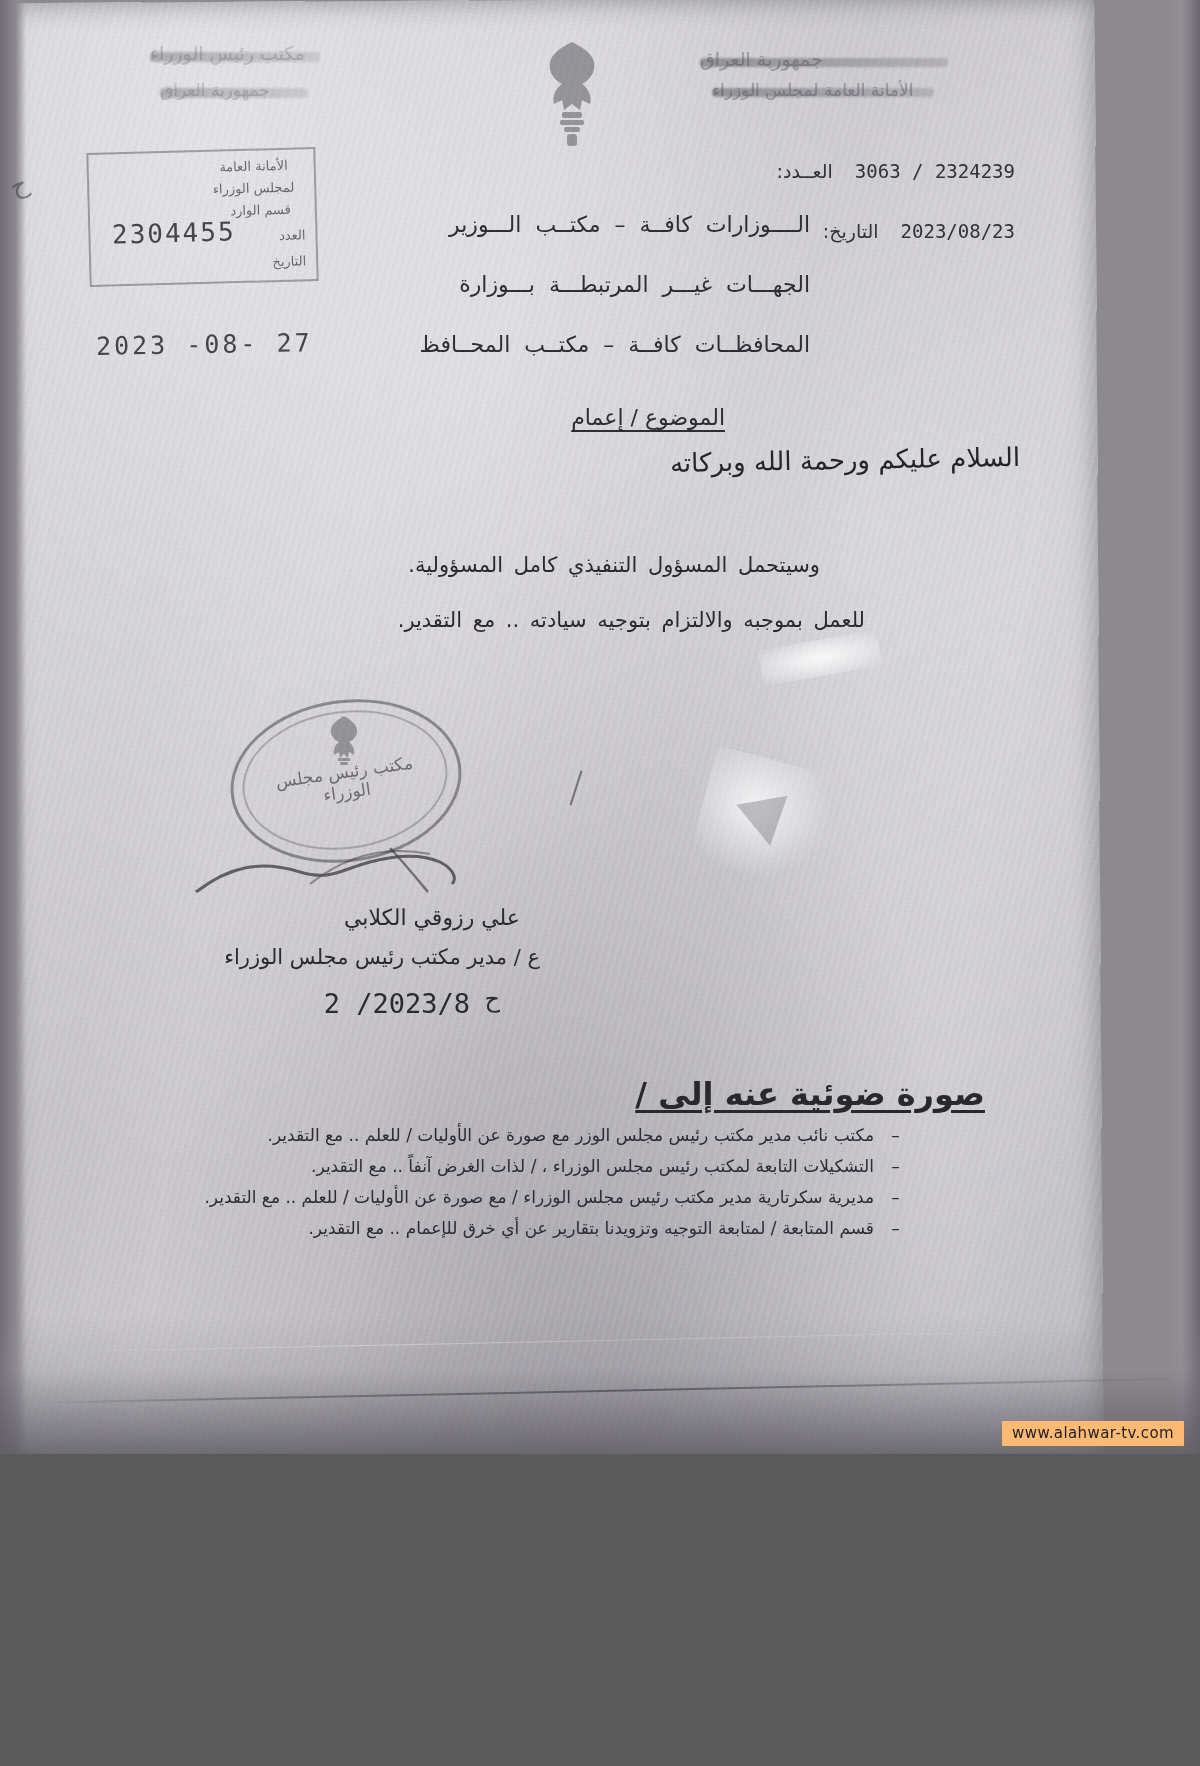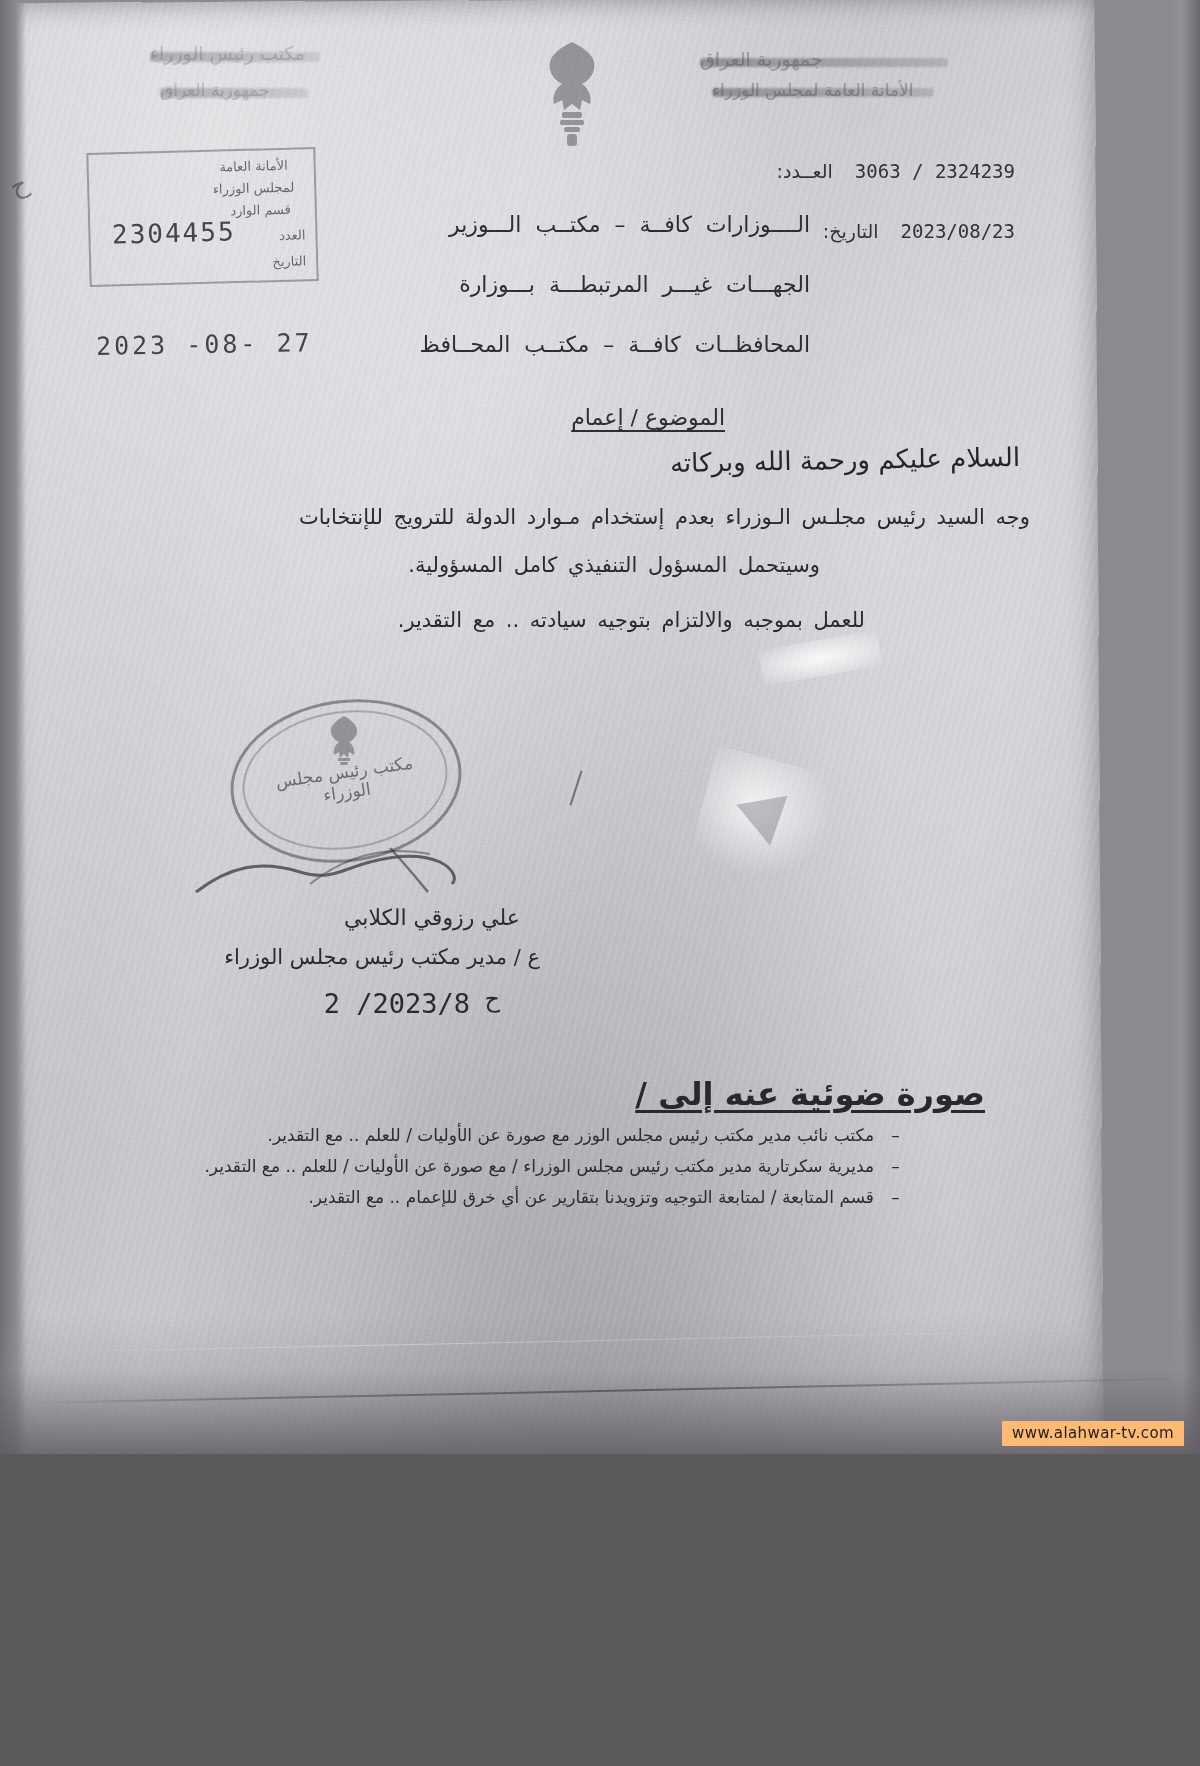--- a/index.html
+++ b/index.html
@@ -406,21 +406,20 @@
   </div>
 
   <div class="addr" style="right:390px; top:212px;">الــــوزارات كافــة – مكتــب الـــوزير</div>
   <div class="addr" style="right:390px; top:272px;">الجهـــات غيـــر المرتبطـــة بـــوزارة</div>
   <div class="addr" style="right:390px; top:332px;">المحافظــات كافــة – مكتــب المحــافظ</div>
 
   <div class="subject" style="right:475px; top:405px;">الموضوع / إعمام</div>
 
   <div class="salam" style="right:180px; top:445px;">السلام عليكم ورحمة الله وبركاته</div>
 
-  <div class="body-line" style="right:170px; top:505px;">وجه السيد رئيس مجلـس الـوزراء بعدم إستخدام مـوارد الدولة للترويج للإنتخابات</div>
   <div class="body-line" style="right:380px; top:553px;">وسيتحمل المسؤول التنفيذي كامل المسؤولية.</div>
   <div class="body-line" style="right:335px; top:608px;">للعمل بموجبه والالتزام بتوجيه سيادته .. مع التقدير.</div>
 
   <div class="glare1"></div>
   <div class="glare2"></div>
   <div class="arrow-mark"></div>
   <div class="pen-mark"></div>
 
   <div class="round-stamp">
     <div class="ring"></div>
@@ -443,20 +442,21 @@
 
   <span class="sig-name" style="right:680px; top:905px;">علي رزوقي الكلابي</span>
   <span class="sig-name" style="right:660px; top:945px; font-size:21px;">ع / مدير مكتب رئيس مجلس الوزراء</span>
   <span class="handwrite" style="right:700px; top:985px; font-size:24px;">ح</span>
   <span class="handwrite" style="right:730px; top:988px; font-size:27px; font-family:'DejaVu Sans Mono', monospace;">2023/8/ 2</span>
 
   <div class="cc-title" style="right:215px; top:1075px;">صورة ضوئية عنه إلى /</div>
 
   <ul class="cc-list">
     <li>مكتب نائب مدير مكتب رئيس مجلس الوزر     مع صورة عن الأوليات / للعلم .. مع التقدير.</li>
+    <li>التشكيلات التابعة لمكتب رئيس مجلس الوزراء ، / لذات الغرض آنفاً .. مع التقدير.</li>
     <li>مديرية سكرتارية مدير مكتب رئيس مجلس الوزراء / مع صورة عن الأوليات / للعلم .. مع التقدير.</li>
     <li>قسم المتابعة / لمتابعة التوجيه وتزويدنا بتقارير عن أي خرق للإعمام .. مع التقدير.</li>
   </ul>
 
   <span class="footer-date">2023/08/21</span>
   <span class="footer-word">وسام</span>
 
   <div class="watermark">www.alahwar-tv.com</div>
 </div>
 

